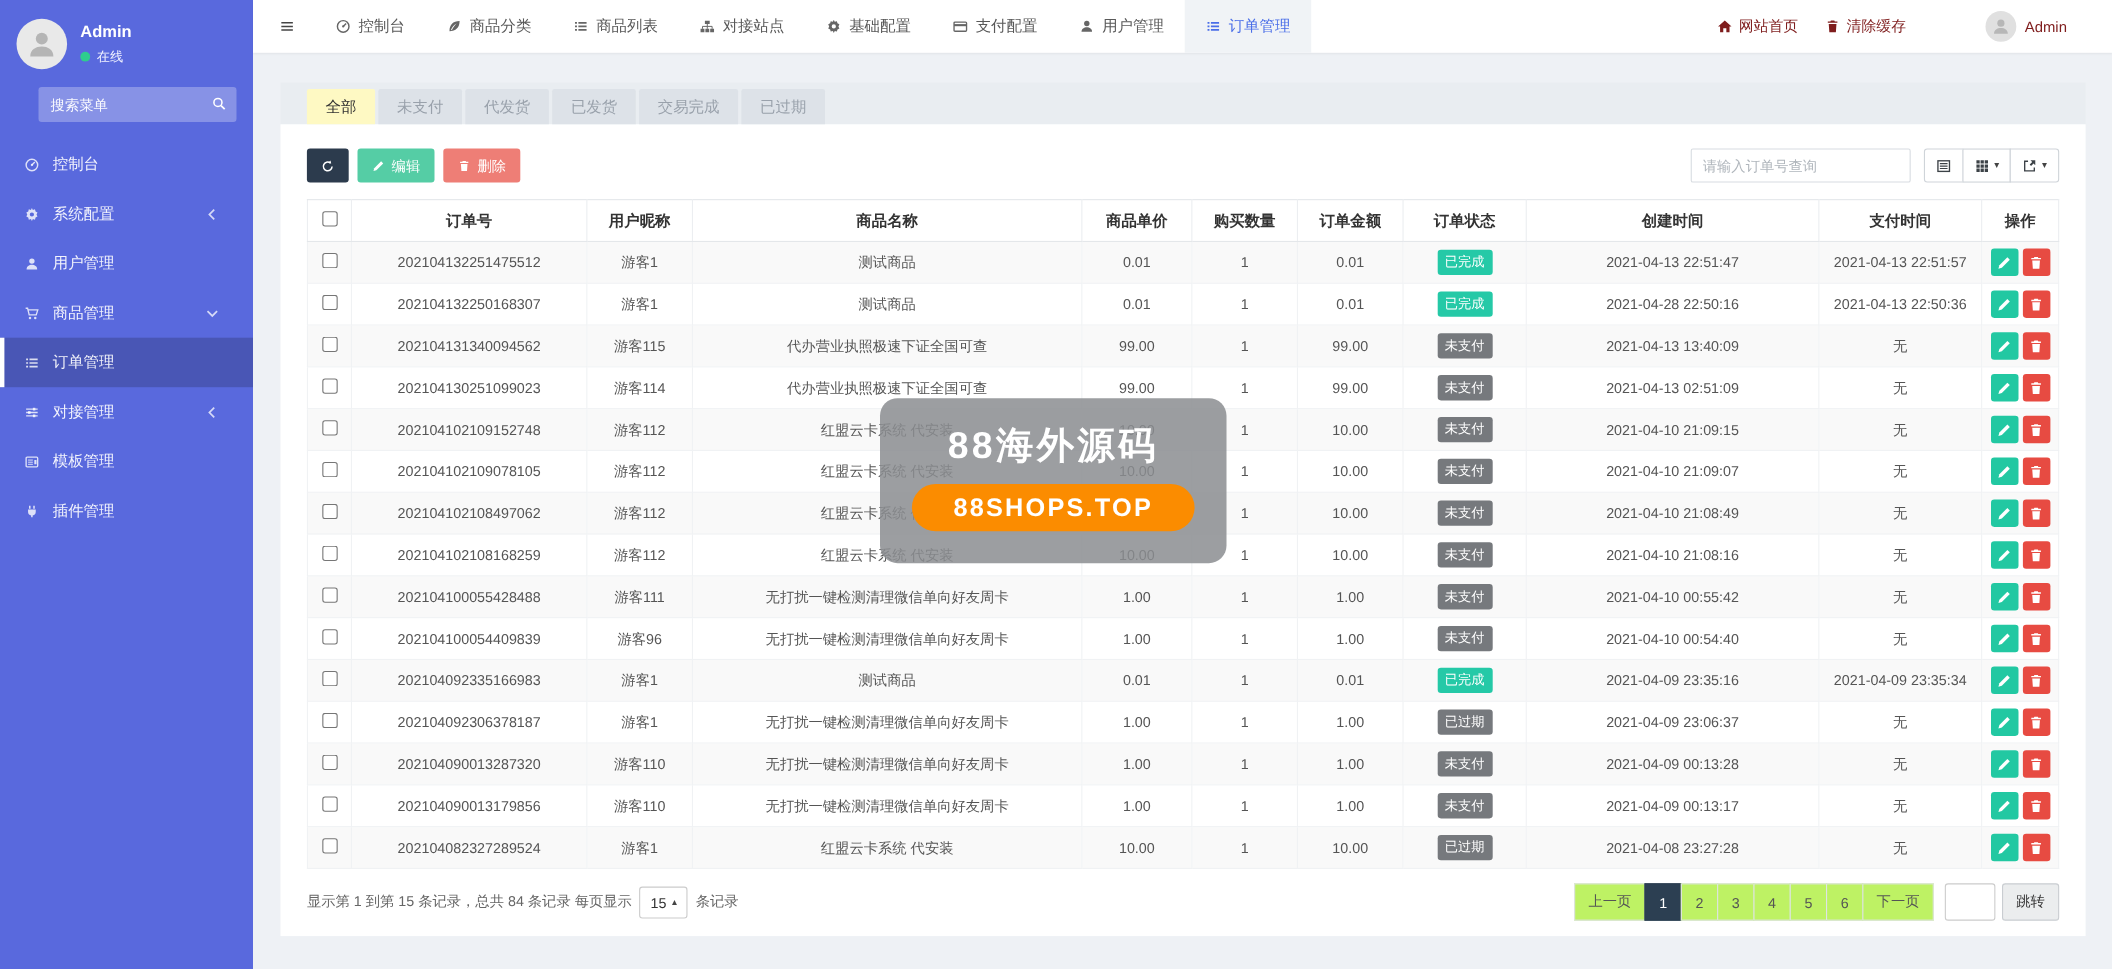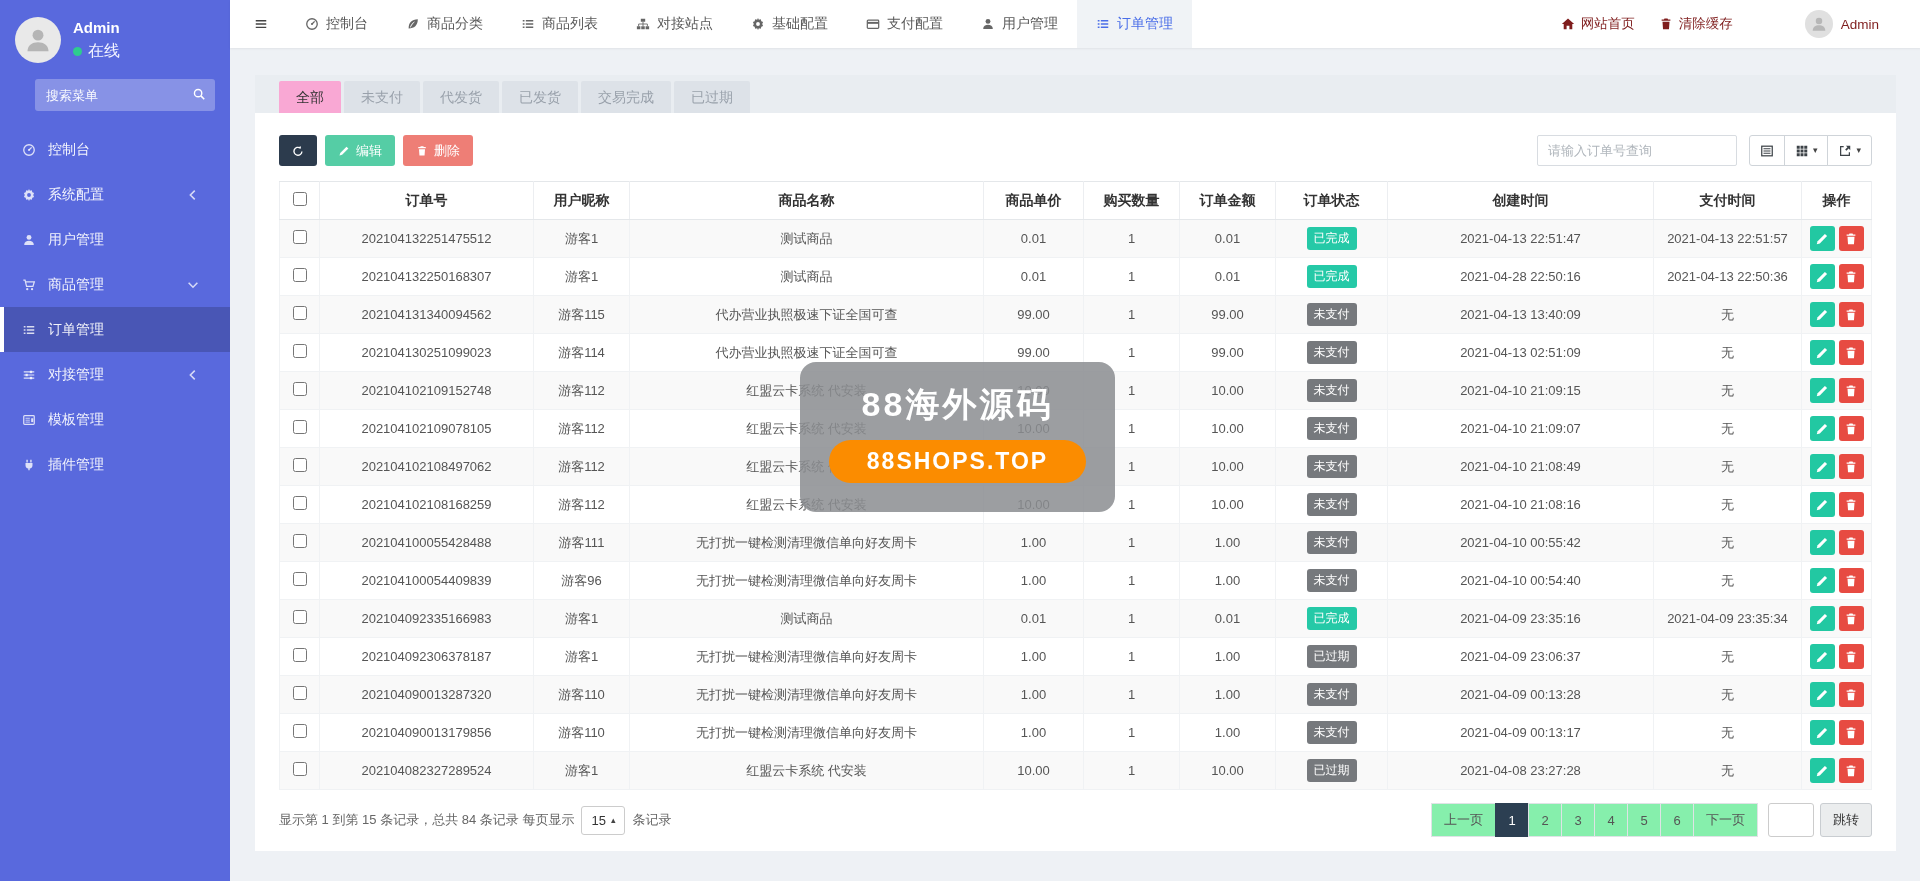--- a/index.html
+++ b/index.html
@@ -8,21 +8,21 @@
   .app { position:relative; width:1920px; height:879px; display:flex; }
 
   
   .sidebar { width:230px; height:881px; background:var(--sidebar,#5969dd); flex:0 0 230px; color:#fff; }
   .user-block { display:flex; align-items:center; padding:17px 15px 14px; }
   .avatar-lg { width:46px; height:46px; border-radius:50%; background:#e9e9e9; color:#b5b5b5;
     display:flex; align-items:center; justify-content:center; overflow:hidden; }
   .avatar-lg svg { width:30px; height:30px; }
   .user-meta { margin-left:12px; }
   .user-name { font-weight:bold; font-size:15px; }
-  .user-status { margin-top:5px; font-size:16px; display:flex; align-items:center; color:#f2f3ff;justify-content:center; }
+  .user-status { margin-top:5px; font-size:12px; display:flex; align-items:center; color:#f2f3ff; }
   .dot { width:9px; height:9px; border-radius:50%; background:#2ecc8e; margin-right:6px; }
   .side-search { position:relative; margin:2px 15px 16px;padding-left:20px; }
   .side-search input { width:100%; height:32px; border:none; border-radius:3px;
     background:rgba(255,255,255,.28); color:#fff; padding:0 32px 0 11px; font-size:13px; outline:none;
     font-family:inherit; }
   .side-search input::placeholder { color:rgba(255,255,255,.95); }
   .side-search .ico { position:absolute; right:9px; top:8px; color:#fff; }
   .side-item { height:45px; display:flex; align-items:center; padding:0 18px 0 22px;
     color:rgba(255,255,255,.92); font-size:14px; cursor:pointer; position:relative; }
   .side-item .ico { color:rgba(255,255,255,.8); margin-right:12px; }
@@ -45,21 +45,21 @@
   .tb-icon { color:#555; cursor:pointer; display:flex; }
   .tb-user { display:flex; align-items:center; gap:8px; cursor:pointer; }
   .avatar-sm { width:28px; height:28px; border-radius:50%; background:#e0e0e0; color:#b7b7b7;
     display:flex; align-items:center; justify-content:center; }
   .avatar-sm svg { width:18px; height:18px; }
 
   .content { padding:27px 25px 0; flex:1; }
   .tabs-strip { background:#e9edf1; display:flex; padding:6px 0 0 24px; }
   .tab { height:32px; line-height:32px; padding:0 17px; margin-right:3px; font-size:14px;
     background:#dde2e8; color:#99a1ab; border-radius:2px 2px 0 0; cursor:pointer; }
-  .tab.active { background:#f9a8d4; color:#333; }
+  .tab.active { background:#fef9c3; color:#333; }
 
   .panel { background:#fff; padding:22px 24px 8px; }
   .toolbar { display:flex; align-items:center; }
   .btn { height:31px; border:none; border-radius:3px; color:#fff; font-size:13px; cursor:pointer;
     display:inline-flex; align-items:center; gap:6px; padding:0 13px; font-family:inherit; }
   .btn .ico svg { width:12px; height:12px; }
   .btn-refresh { background:#2c3b4d; width:38px; justify-content:center; padding:0; }
   .btn-edit   { background:#55cda5; margin-left:8px; }
   .btn-del    { background:#ee7e76; margin-left:8px; }
   .toolbar-right { margin-left:auto; display:flex; align-items:center; }
@@ -88,21 +88,21 @@
   .mini-edit { background:#22c8a2; }
   .mini-del  { background:#e74b42; }
   input[type=checkbox] { width:14px; height:14px; cursor:pointer; }
 
   
   .panel-footer { display:flex; align-items:center; padding:13px 0 6px; font-size:13px; color:#666; }
   .page-size { display:inline-flex; align-items:center; gap:5px; border:1px solid #ccc; border-radius:3px;
     height:29px; padding:0 9px; margin:0 7px; background:#fff; color:#333; cursor:pointer; }
   .pager { margin-left:auto; display:flex; align-items:center; }
   .pgroup { display:flex; }
-  .pbtn { min-width:34px; height:34px; border:1px solid #dfe3e6; background:#86efac; color:#555;
+  .pbtn { min-width:34px; height:34px; border:1px solid #dfe3e6; background:#bef264; color:#555;
     font-size:13px; display:flex; align-items:center; justify-content:center; padding:0 12px;
     margin-left:-1px; cursor:pointer; font-family:inherit; }
   .pbtn.active { background:#2c3f52; border-color:#2c3f52; color:#fff; }
   .jump-input { width:46px; height:34px; border:1px solid #ccc; border-radius:3px; margin-left:10px;
     padding:0 6px; font-size:13px; outline:none; font-family:inherit; }
   .jump-btn { height:34px; padding:0 12px; margin-left:6px; background:#ebedee; border:1px solid #c9cdd1;
     border-radius:3px; font-size:13px; color:#333; cursor:pointer; font-family:inherit; }
 
   
   .watermark { position:absolute; left:800px; top:362px; width:315px; height:150px;

